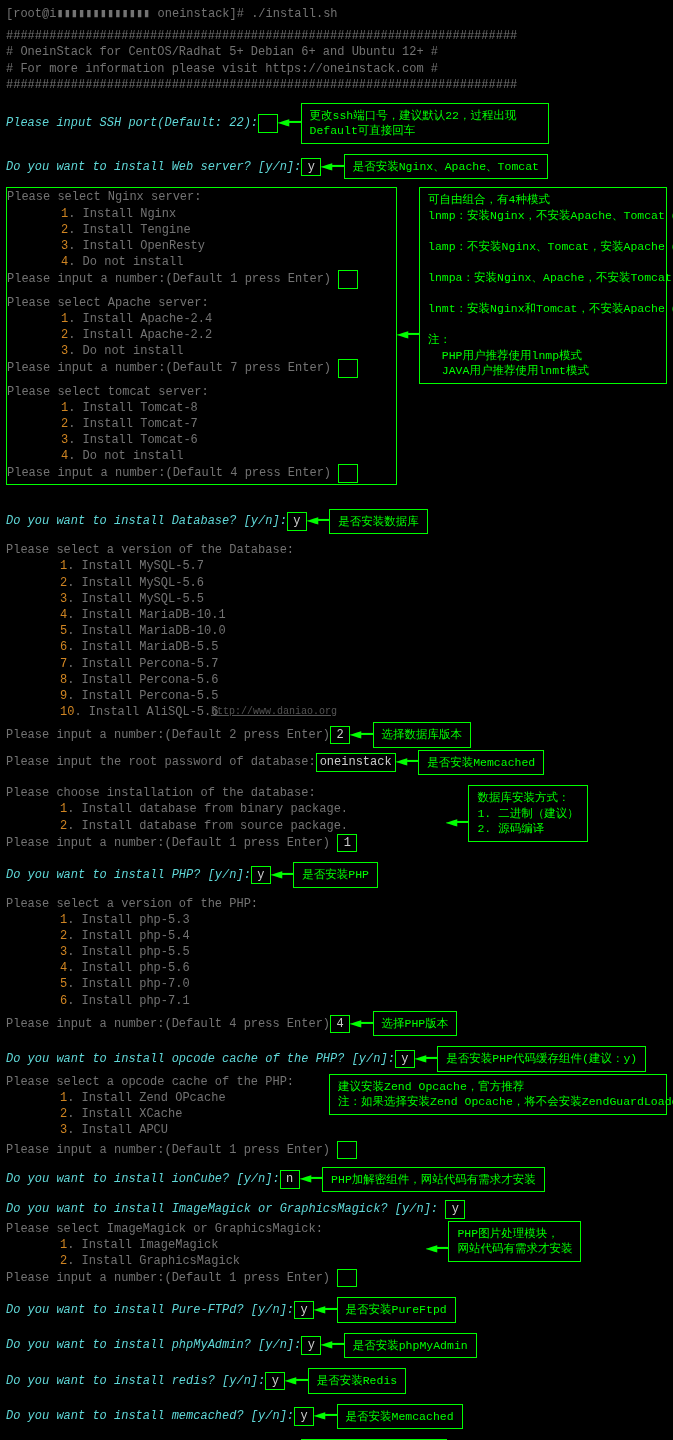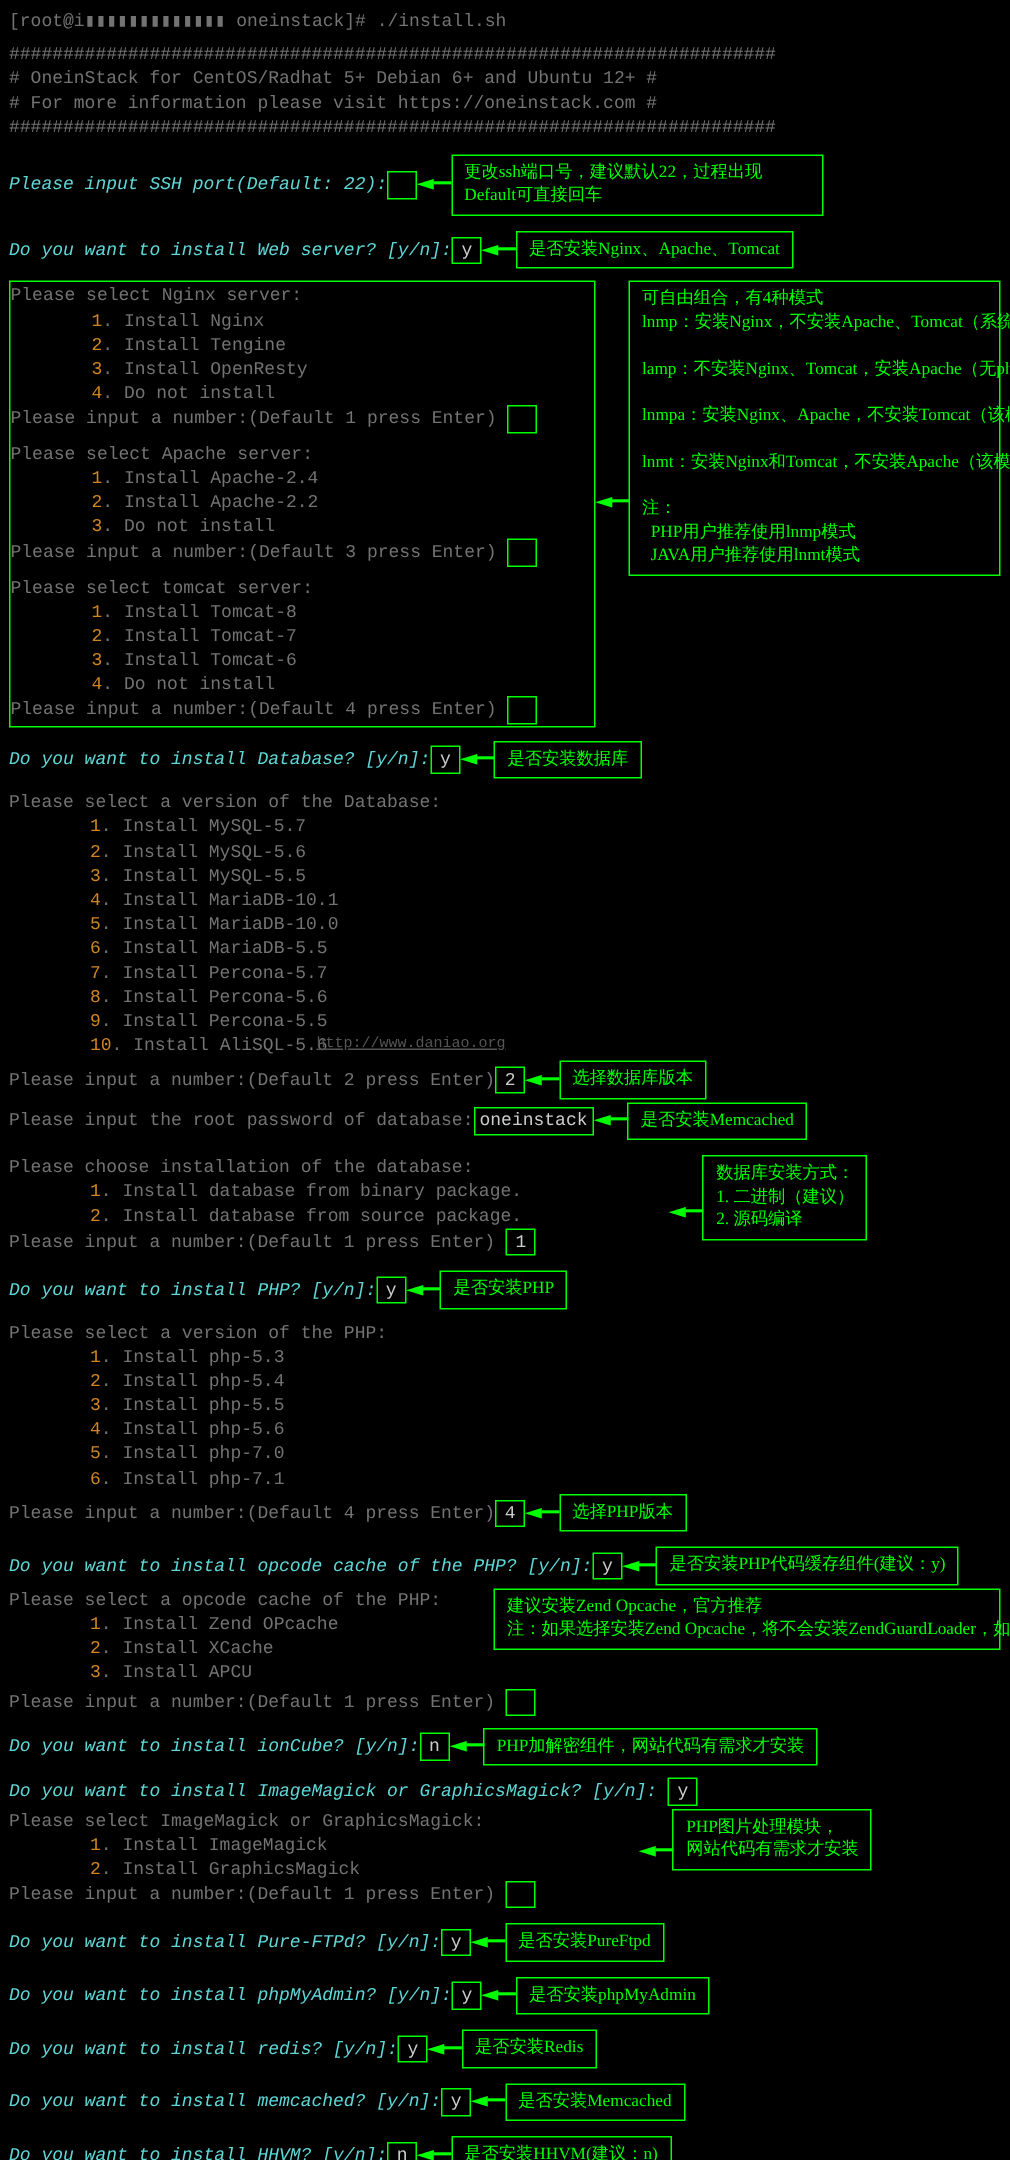--- a/index.html
+++ b/index.html
@@ -21,31 +21,30 @@
     padding: 0 3px;
     display: inline-block;
     min-width: 12px;
     text-align: center;
   }
   .group-box {
     border: 1px solid #00ff00;
     display: inline-block;
     vertical-align: top;
     padding: 1px 4px 1px 0;
-    margin-bottom: 1px;
+    margin-bottom: 16px;
   }
   .note {
     border: 1px solid #00ff00;
     color: #00ff00;
     padding: 4px 8px;
     display: inline-block;
     vertical-align: top;
     font-size: 11.5px;
     max-width: 230px;
-    font-family: Liberation Serif, serif;
   }
   .arrow {
     color: #00ff00;
     font-size: 12px;
     display: inline-block;
     vertical-align: middle;
     margin: 0 4px;
     transform: scaleX(1.6);
   }
   .row { display: flex; align-items: center; margin: 2px 0; }
@@ -96,21 +95,21 @@
         <span class="input-box">&nbsp;</span>
       </div>
       <div style="height:6px"></div>
       <div class="white">Please select Apache server:</div>
       <div id="apache-opts" class="indent">
           <div><span class="num">1</span><span class="white">. Install Apache-2.4</span></div>
           <div><span class="num">2</span><span class="white">. Install Apache-2.2</span></div>
           <div><span class="num">3</span><span class="white">. Do not install</span></div>
         </div>
       <div>
-        <span class="white">Please input a number:(Default 3 press Enter)</span>
+        <span class="white">Please input a number:(Default 7 press Enter)</span>
         <span class="input-box">&nbsp;</span>
       </div>
       <div style="height:6px"></div>
       <div class="white">Please select tomcat server:</div>
       <div id="tomcat-opts" class="indent">
           <div><span class="num">1</span><span class="white">. Install Tomcat-8</span></div>
           <div><span class="num">2</span><span class="white">. Install Tomcat-7</span></div>
           <div><span class="num">3</span><span class="white">. Install Tomcat-6</span></div>
           <div><span class="num">4</span><span class="white">. Do not install</span></div>
         </div>

